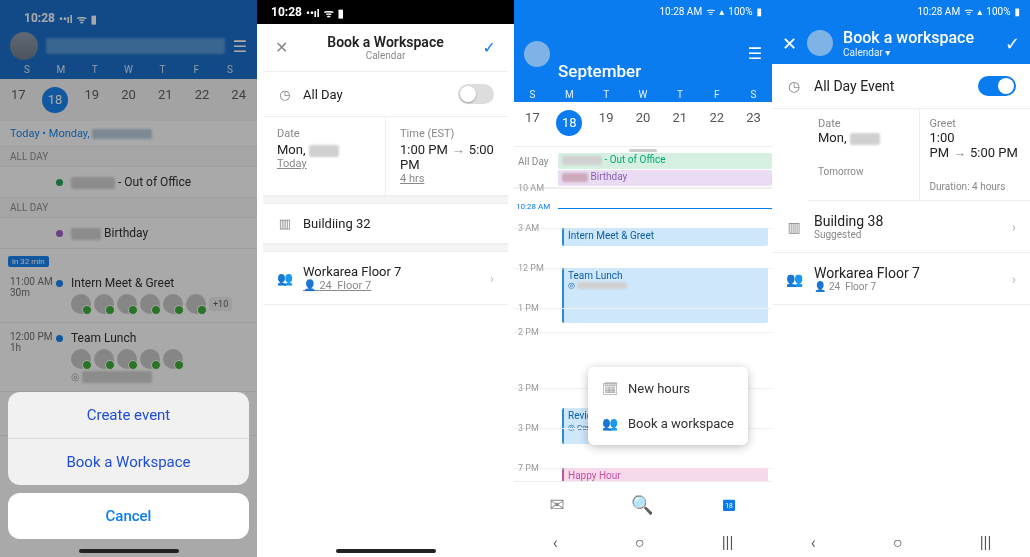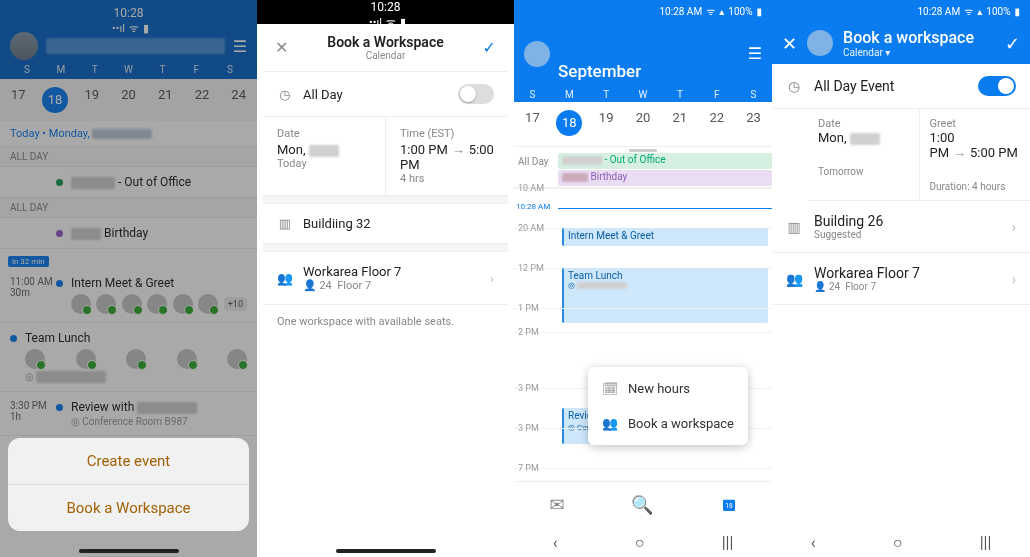--- a/index.html
+++ b/index.html
@@ -4,21 +4,21 @@
 <style>
   * { box-sizing: border-box; margin: 0; padding: 0; font-family: -apple-system, Segoe UI, Roboto, sans-serif; }
   body { background: #fff; width: 1030px; height: 557px; overflow: hidden; display: flex; }
   .phone { position: relative; height: 557px; overflow: hidden; }
   .p1 { width: 257px; background:#fff; }
   .p2 { width: 257px; background:#fff; }
   .p3 { width: 258px; background:#fff; }
   .p4 { width: 258px; background:#fff; }
 
   
-  .status-ios { height:24px; display:flex; justify-content:space-between; align-items:center; padding:0 14px; font-size:12px; font-weight:400;flex-direction:column; }
+  .status-ios { height:24px; display:flex; justify-content:flex-start; align-items:center; padding:0 14px; font-size:12px; font-weight:700; }
   .status-ios .icons span { margin-left:4px; font-size:11px; }
   .status-and { height:22px; display:flex; justify-content:flex-end; align-items:center; padding:0 10px; font-size:10px; gap:4px; }
 
   
   .p1 .hdr { background:#0a66c9; color:#fff; padding:6px 10px 4px; }
   .p1 .status-ios { color:#fff; }
   .p1 .avatar-row { display:flex; align-items:center; justify-content:space-between; padding:2px 0 4px; }
   .p1 .avatar { width:28px;height:28px;border-radius:50%;background:linear-gradient(#89a,#678); }
   .p1 .name-blur { flex:1; height:16px; margin-left:8px; background:#4b91d8; border-radius:2px; filter:blur(1px); }
   .p1 .daysrow { display:flex; font-size:10px; }
@@ -26,29 +26,29 @@
   .p1 .datesrow { display:flex; background:#f5f5f5; color:#555; font-size:13px; padding:8px 0; }
   .p1 .datesrow div { flex:1; text-align:center; }
   .p1 .datesrow .sel { background:#0a7cf0; color:#fff; border-radius:50%; width:26px;height:26px; line-height:26px; margin:auto; }
   .p1 .today-label { font-size:11px; color:#0a7cf0; padding:6px 10px; background:#fff; border-bottom:1px solid #eee; }
   .p1 .today-label .blur { display:inline-block; width:60px; height:10px; background:#bcd; filter:blur(1px); vertical-align:middle; }
   .p1 .sect { font-size:10px; color:#888; padding:4px 10px; background:#f8f8f8; border-bottom:1px solid #eee; }
   .p1 .evrow { display:flex; padding:8px 10px; font-size:12px; border-bottom:1px solid #eee; }
   .p1 .evrow .left { width:46px; font-size:10px; color:#666; }
   .p1 .evrow .dot { width:7px;height:7px;border-radius:50%;margin:4px 8px 0 0; }
   .p1 .evrow .body { flex:1; color:#222; }
-  .p1 .avs { display:flex; gap:3px; margin-top:4px;justify-content:space-between; }
+  .p1 .avs { display:flex; gap:3px; margin-top:4px; }
   .p1 .avs i { width:20px;height:20px;border-radius:50%;background:#c7c7c7;display:block; position:relative; }
   .p1 .avs i::after{content:"";width:8px;height:8px;background:#3a3;border:1px solid #fff;border-radius:50%;position:absolute;bottom:-1px;right:-1px;}
   .p1 .avs .plus { font-size:9px;color:#555;background:#eee;border-radius:3px;padding:2px 4px;align-self:center; font-style:normal; }
   .p1 .loc { font-size:10px; color:#999; margin-top:2px; }
   .p1 .dim { position:absolute; inset:0; background:rgba(30,30,30,0.38); pointer-events:none; }
   .p1 .sheet { position:absolute; bottom:18px; left:8px; right:8px; }
   .p1 .sheet .grp { background:#f1f1f1; border-radius:12px; overflow:hidden; margin-bottom:8px; }
-  .p1 .sheet .btn { text-align:center; padding:14px 0; font-size:15px; color:#a16207; border-bottom:1px solid #ddd; }
+  .p1 .sheet .btn { text-align:center; padding:14px 0; font-size:15px; color:#1d4ed8; border-bottom:1px solid #ddd; }
   .p1 .sheet .btn:last-child { border-bottom:none; }
   .p1 .sheet .cancel { background:#fff; border-radius:12px; text-align:center; padding:14px 0; font-size:15px; color:#0a7cf0; font-weight:500; }
   .p1 .homebar { position:absolute; bottom:4px; left:50%; transform:translateX(-50%); width:100px; height:4px; border-radius:2px; background:#222; }
 
   
   .p2 .topblack { background:#000; color:#fff; }
   .p2 .modal { margin:0 6px 0; background:#fff; border-radius:10px 10px 0 0; overflow:hidden; height:520px; position:relative; }
   .p2 .mhdr { display:flex; align-items:center; padding:10px 12px; border-bottom:1px solid #eee; }
   .p2 .mhdr .title { flex:1; text-align:center; }
   .p2 .mhdr .title .t { font-size:14px; font-weight:600; color:#222; }
@@ -56,21 +56,21 @@
   .p2 .xicon { color:#888; font-size:16px; }
   .p2 .chk { color:#0a7cf0; font-size:16px; }
   .p2 .row { padding:12px 14px; border-bottom:1px solid #eee; display:flex; align-items:center; font-size:13px; color:#222; gap:10px; }
   .p2 .toggle { margin-left:auto; width:36px;height:20px;background:#ddd;border-radius:10px;position:relative; }
   .p2 .toggle::after{content:"";width:16px;height:16px;background:#fff;border-radius:50%;position:absolute;top:2px;left:2px;box-shadow:0 1px 2px rgba(0,0,0,.3);}
   .p2 .twocol { display:flex; border-bottom:1px solid #eee; }
   .p2 .twocol > div { flex:1; padding:10px 14px; font-size:12px; }
   .p2 .twocol > div:first-child { border-right:1px solid #eee; }
   .p2 .lbl { color:#888; font-size:11px; }
   .p2 .val { color:#222; font-size:13px; margin-top:2px; }
-  .p2 .sub { color:#888; font-size:11px; }
+  .p2 .sub { color:#888; font-size:11px;text-decoration:underline; }
   .p2 .gap { height:8px; background:#f5f5f5; border-top:1px solid #eee; border-bottom:1px solid #eee; }
   .p2 .note { padding:10px 14px; font-size:11px; color:#888; }
   .p2 .homebar { position:absolute; bottom:4px; left:50%; transform:translateX(-50%); width:100px; height:4px; border-radius:2px; background:#222; }
   .p2 .chev { margin-left:auto; color:#bbb; }
   .ic { width:16px; text-align:center; color:#888; }
 
   
   .p3 .hdr { background:#0a7cf0; color:#fff; }
   .p3 .row1 { display:flex; align-items:center; padding:4px 10px; gap:8px; }
   .p3 .avatar { width:26px;height:26px;border-radius:50%;background:#7fb3e6; }
@@ -188,20 +188,24 @@
           <i></i>
           <i></i>
           <i></i>
           <i></i>
           <i></i>
           <span class="plus">+10</span>
         </div>
     </div>
   </div>
   <div class="evrow">
+    <div class="left">
+        <div>12:00 PM</div>
+        <div>1h</div>
+      </div>
     <div class="dot" style="background:#0a7cf0"></div>
     <div class="body">
         <div>Team Lunch</div>
       <div class="avs">
           <i></i>
           <i></i>
           <i></i>
           <i></i>
           <i></i>
         </div>
@@ -219,20 +223,21 @@
       <div class="loc">◎ <span>Conference Room B987</span></div>
     </div>
   </div>
 
   <div class="dim"></div>
   <div class="sheet">
     <div class="grp">
       <div class="btn">Create event</div>
       <div class="btn">Book a Workspace</div>
     </div>
+    <div class="cancel">Cancel</div>
   </div>
   <div class="homebar"></div>
 </div>
 
 <div class="phone p2">
   <div class="topblack">
     <div class="status-ios">
       <span>10:28</span>
       <span class="icons"><span>••ıl</span><span>ᯤ</span><span>▮</span></span>
     </div>
@@ -270,21 +275,20 @@
     </div>
     <div class="gap"></div>
     <div class="row">
       <span class="ic">👥</span>
       <div>
         <div>Workarea Floor 7</div>
         <div class="sub">👤 <span>24</span>&nbsp;&nbsp;<span>Floor 7</span></div>
       </div>
       <span class="chev">›</span>
     </div>
-    <div class="note">One workspace with available seats.</div>
   </div>
   <div class="homebar"></div>
 </div>
 
 <div class="phone p3">
   <div class="hdr">
     <div class="status-and">
       <span>10:28 AM</span>
         <span>ᯤ</span>
         <span>▴</span>
@@ -326,21 +330,21 @@
         <div class="bar p"><span class="blur" style="width:26px;height:9px;background:#cab"></span> <span>Birthday</span></div>
       </div>
     </div>
     <div class="hours">
       <div class="hrow" style="top:0">
           <span class="hl">10 AM</span>
         </div>
       <div class="nowlbl" style="top:14px">10:28 AM</div>
       <div class="nowline" style="top:20px"></div>
       <div class="hrow" style="top:40px">
-          <span class="hl">20 AM</span>
+          <span class="hl">3 AM</span>
         </div>
       <div class="evblk" style="top:40px;height:18px">Intern Meet &amp; Greet</div>
       <div class="hrow" style="top:80px">
           <span class="hl">12 PM</span>
         </div>
       <div class="evblk" style="top:80px;height:55px">
         <div>Team Lunch</div>
           <div style="font-size:8px">◎ <span class="blur" style="width:50px;height:7px"></span></div>
       </div>
       <div class="hrow" style="top:120px">
@@ -352,20 +356,21 @@
       <div class="hrow" style="top:200px">
           <span class="hl">3 PM</span>
         </div>
       <div class="evblk" style="top:220px;height:36px;width:40px"><span>Review</span><br><span style="font-size:8px">◎ Conf</span></div>
       <div class="hrow" style="top:240px">
           <span class="hl">3 PM</span>
         </div>
       <div class="hrow" style="top:280px">
           <span class="hl">7 PM</span>
         </div>
+      <div class="evblk hh" style="top:280px;height:16px">Happy Hour</div>
     </div>
   </div>
   <div class="menu">
     <div class="mi">
         <span class="ic">🗓</span>
         <span>New hours</span>
       </div>
     <div class="mi">
         <span class="ic">👥</span>
         <span>Book a workspace</span>
@@ -421,21 +426,21 @@
       </div>
       <div>
         <div class="lbl">Greet</div>
         <div class="val"><span>1:00 PM</span><span class="arrow">→</span><span>5:00 PM</span></div>
         <div class="subv">Duration: 4 hours</div>
       </div>
     </div>
     <div class="row">
       <span class="ic">▥</span>
       <div>
-        <div>Building 26</div>
+        <div>Building 38</div>
         <div class="sug">Suggested</div>
       </div>
       <span class="chev">›</span>
     </div>
     <div class="row">
       <span class="ic">👥</span>
       <div>
         <div>Workarea Floor 7</div>
         <div class="sug">👤 <span>24</span>&nbsp;&nbsp;<span>Floor 7</span></div>
       </div>

